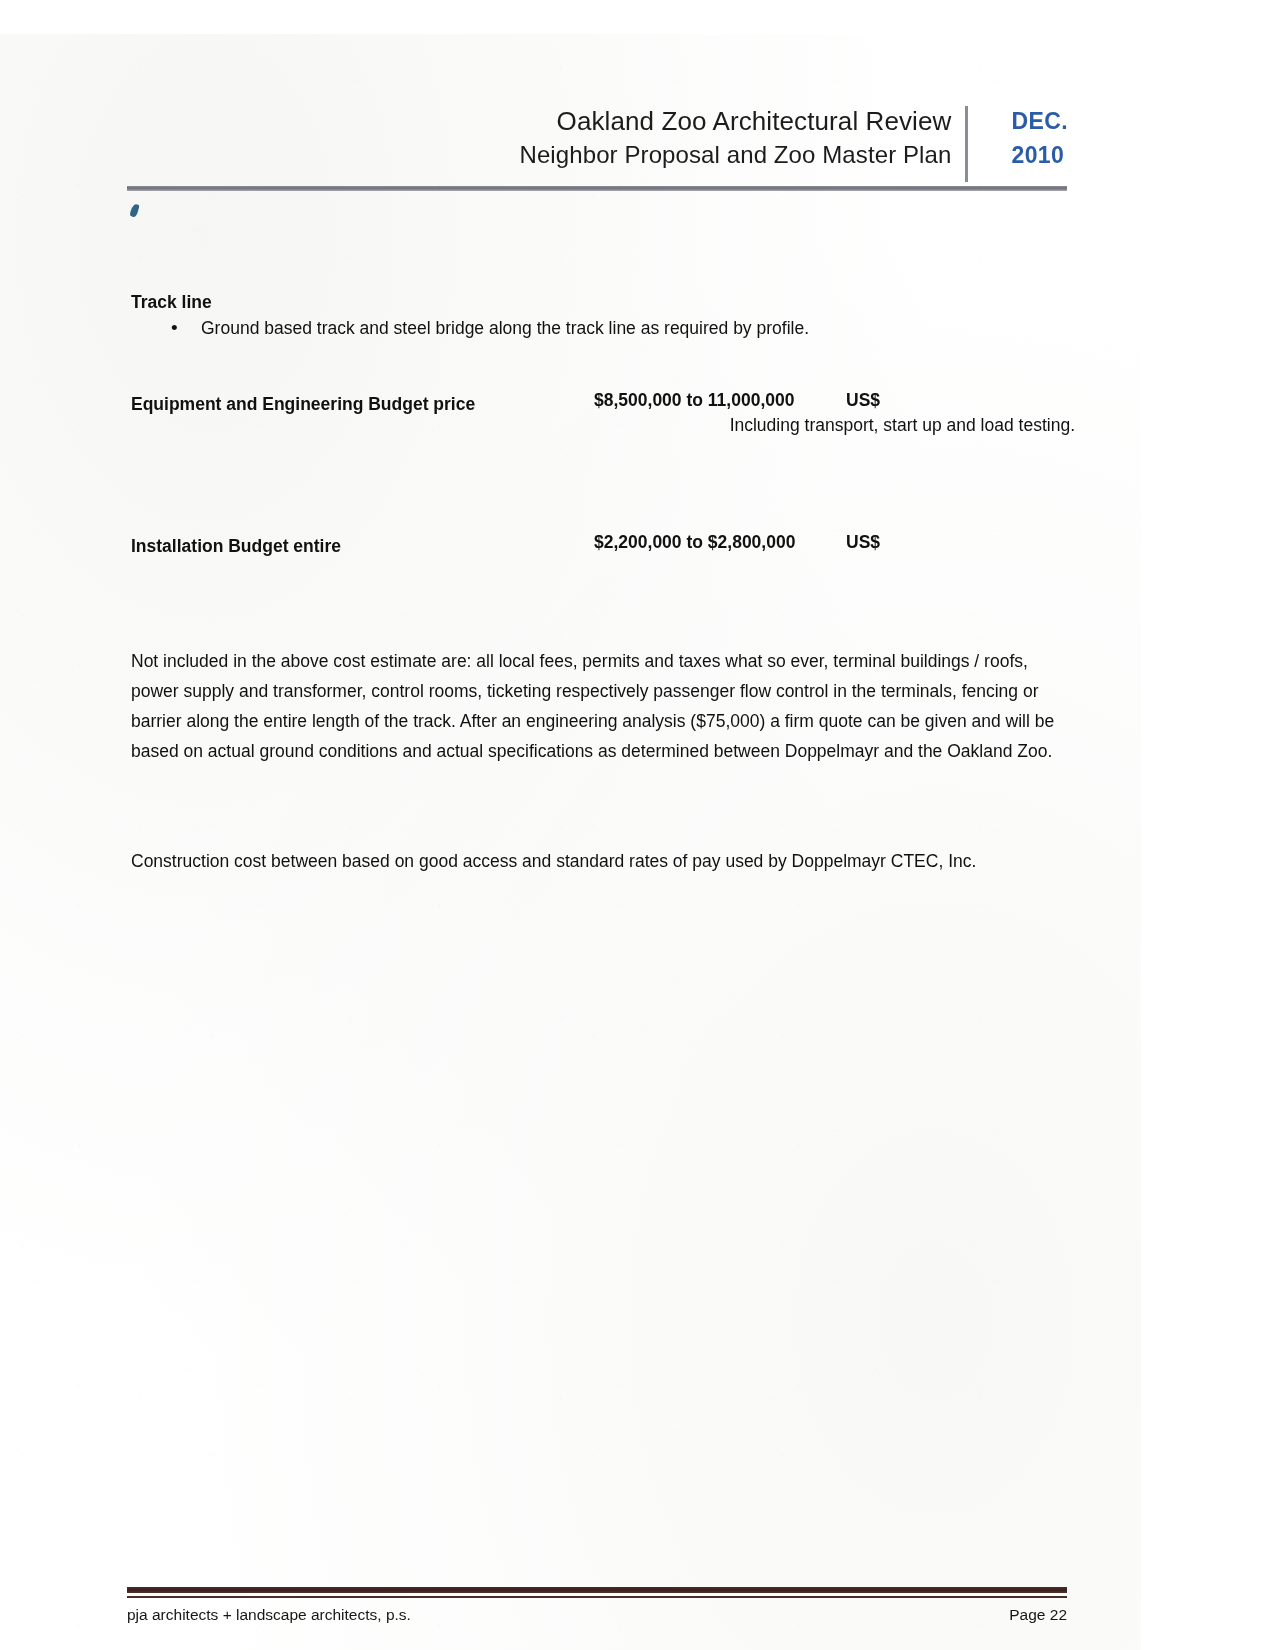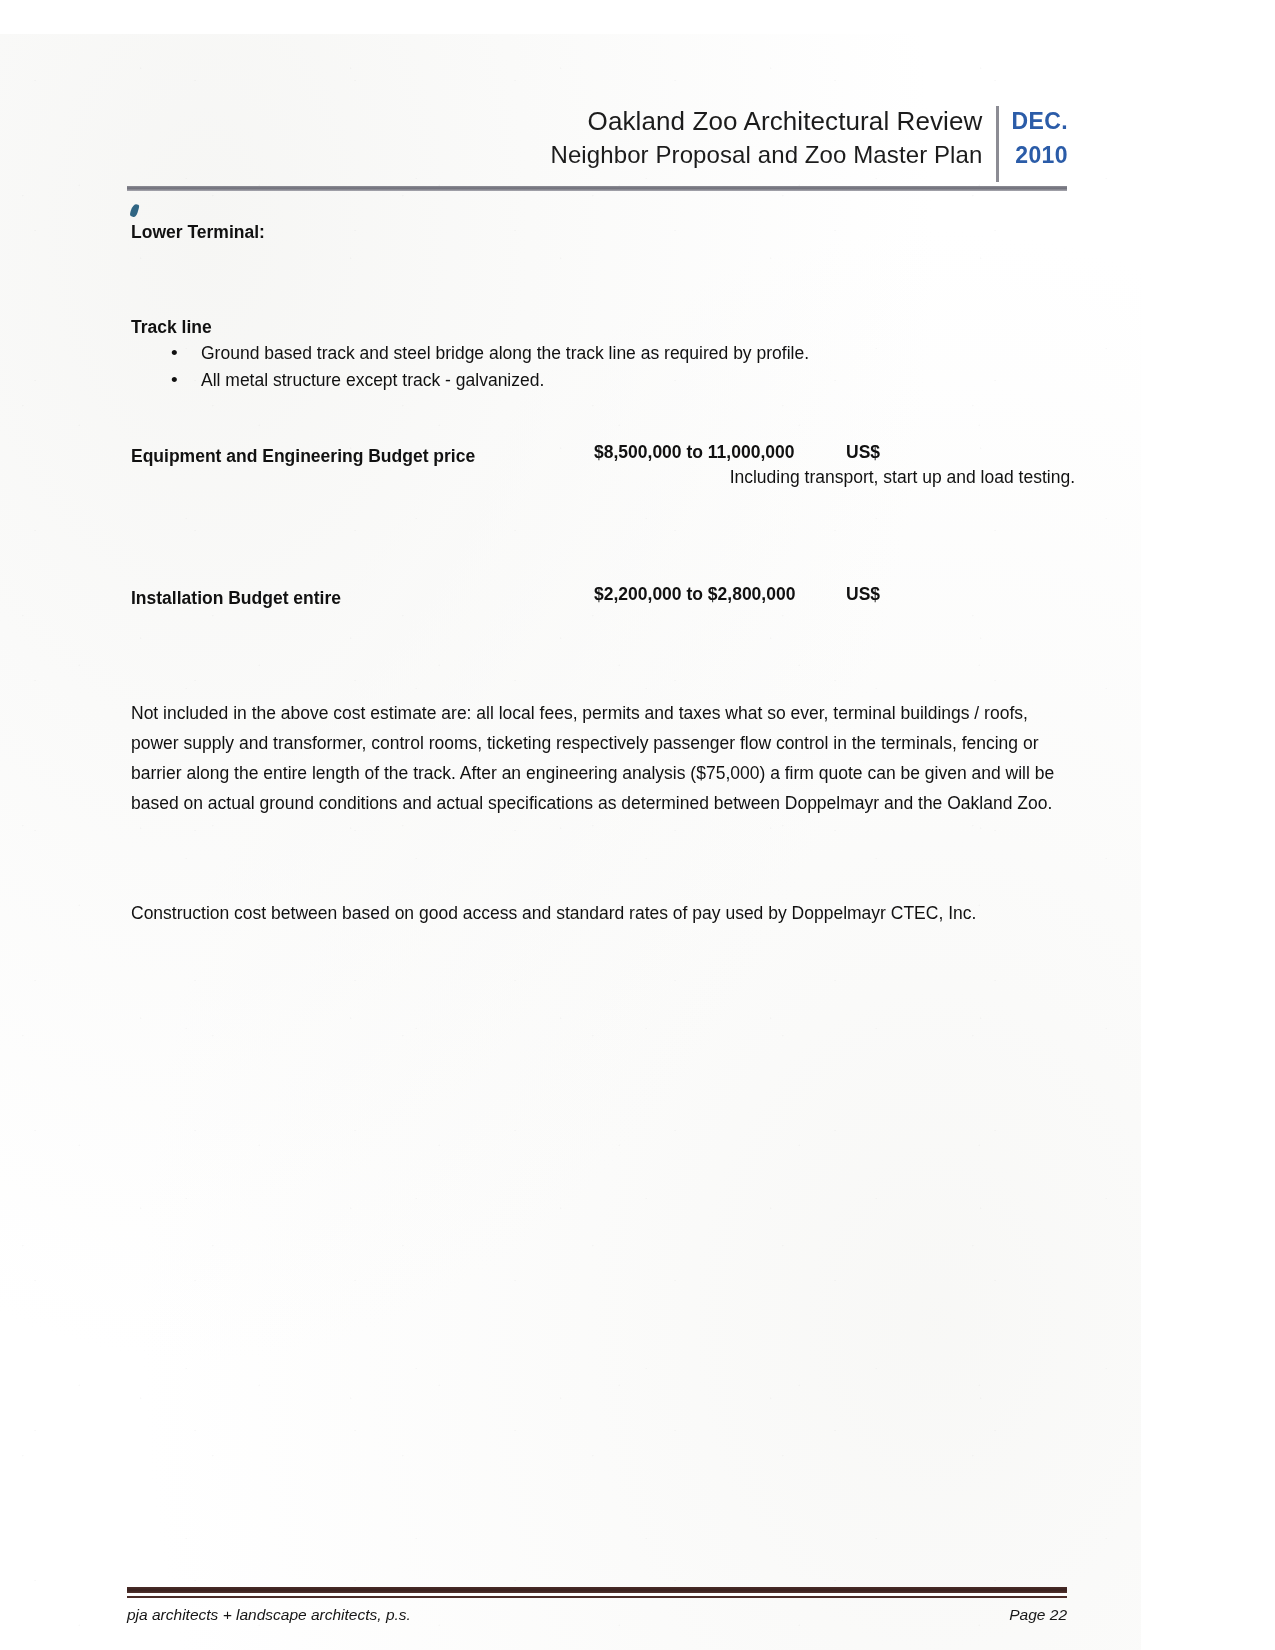--- a/index.html
+++ b/index.html
@@ -57,22 +57,22 @@
     white-space: nowrap;
     letter-spacing: 0.1px;
   }
   .header-divider {
     width: 3px;
     height: 76px;
     background: #8c8c94;
     margin-top: 2px;
   }
   .header-date {
-    padding-left: 12px;
-    text-align: right;
+    padding-left: 43px;
+    text-align: left;
   }
   .header-date-month,
   .header-date-year {
     font-size: 23px;
     line-height: 34px;
     font-weight: bold;
     color: #2B5CA8;
     letter-spacing: 0.4px;
   }
   .header-rule {
@@ -207,21 +207,20 @@
     background: #4a2c28;
   }
   .footer-text {
     position: absolute;
     left: 127px;
     top: 1570px;
     width: 940px;
     display: flex;
     justify-content: space-between;
     align-items: center;
-    font-style: italic;
   }
   .footer-left,
   .footer-right {
     font-size: 15.5px;
     color: #161616;
     line-height: 22px;
   }
 
   
   .speckle {
@@ -255,32 +254,30 @@
         <div class="header-date-year">2010</div>
       </div>
     </div>
   </div>
   <div class="header-rule"></div>
 
   <div class="stray-mark"></div>
 
   <div class="body-area">
 
-    <div class="sec-heading">Lower Terminal:</div>
 
     <div class="gap-24"></div>
 
 
     <div class="gap-46"></div>
 
     <div class="sec-heading">Track line</div>
 
     <ul class="bullet-list">
       <li class="bullet-item">Ground based track and steel bridge along the track line as required by profile.</li>
-      <li class="bullet-item">All metal structure except track - galvanized.</li>
     </ul>
 
     <div class="gap-46"></div>
 
     <div class="price-block">
       <div class="price-row">
         <span class="price-label">Equipment and Engineering Budget price</span>
         <span class="price-amount">$8,500,000 to 11,000,000</span>
         <span class="price-currency">US$</span>
       </div>

